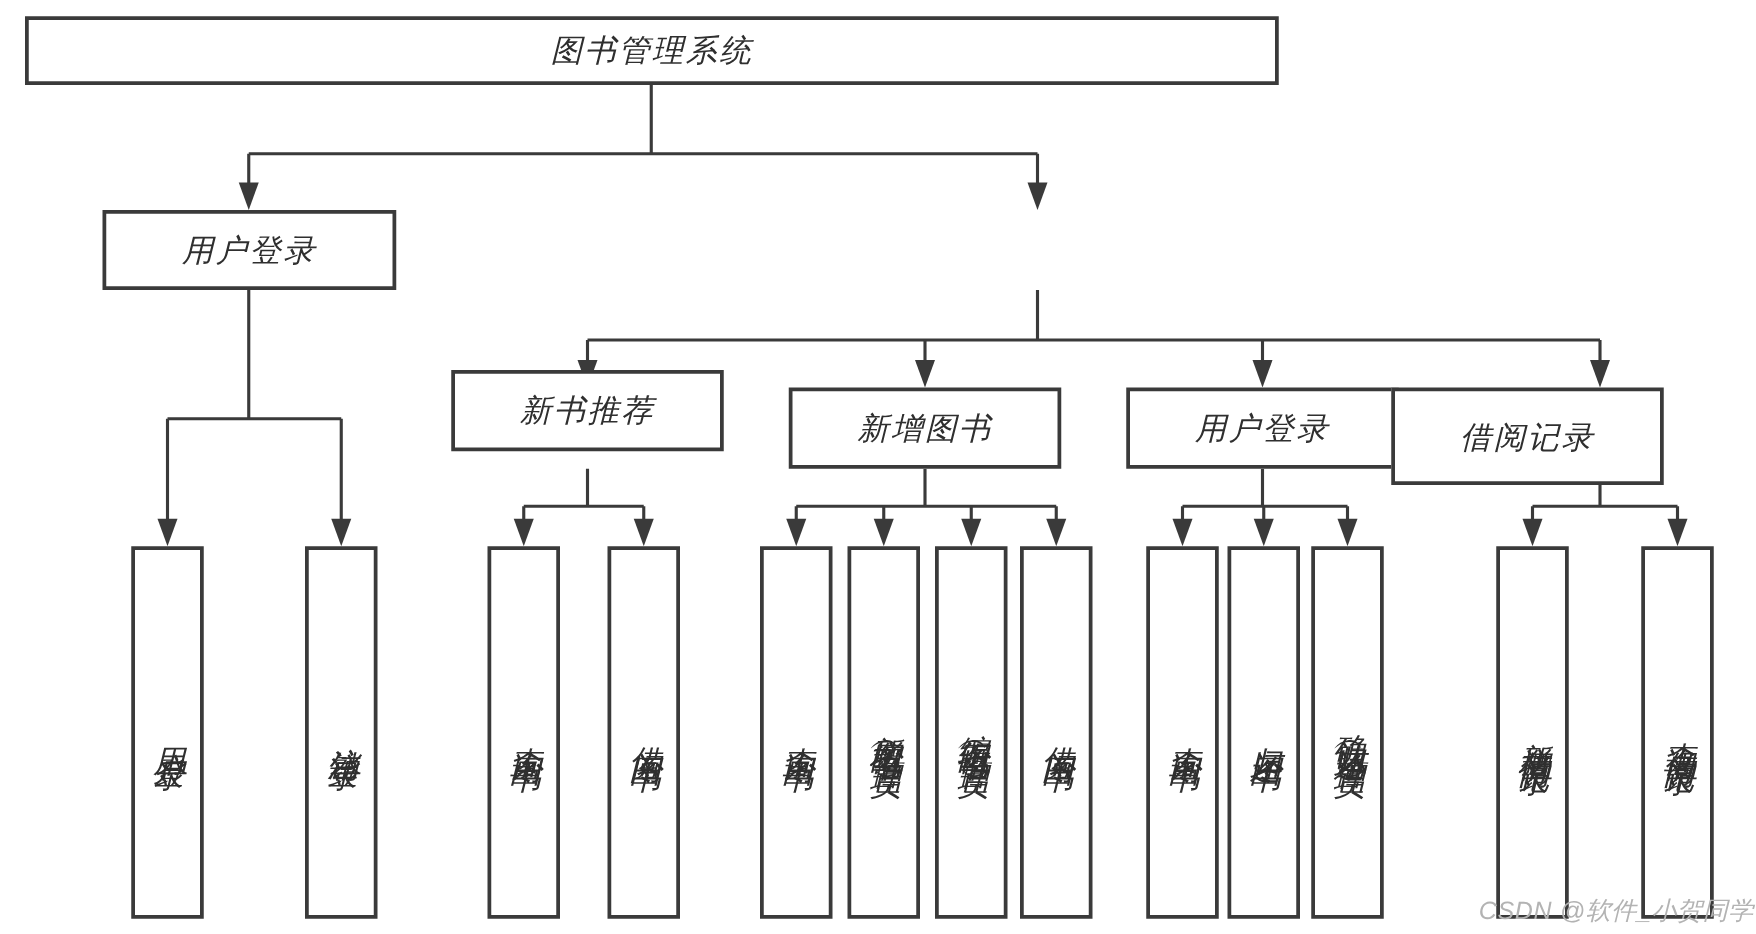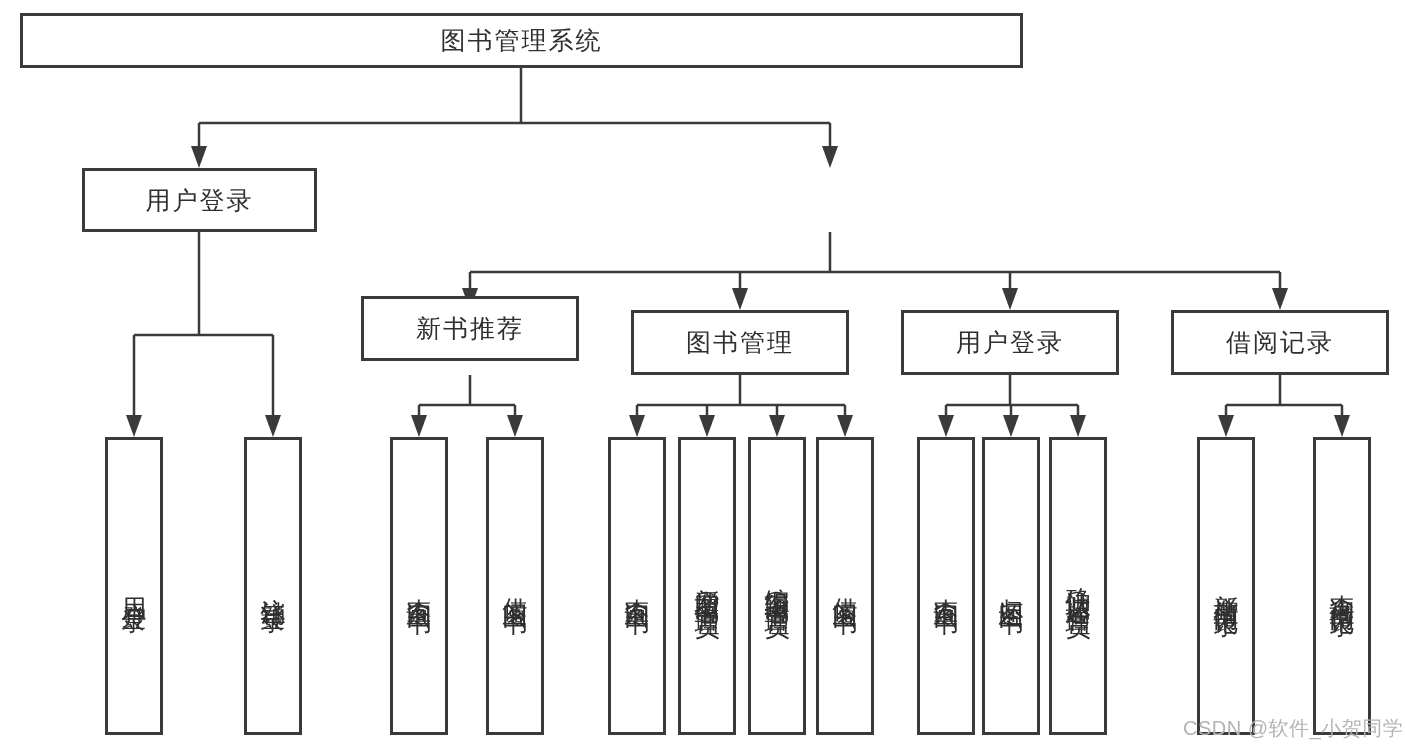--- a/index.html
+++ b/index.html
@@ -12,20 +12,21 @@
   html, body {
     width: 1405px; height: 747px;
     background: var(--bg);
     font-family: "Liberation Sans", sans-serif;
     overflow: hidden;
   }
   #canvas {
     position: relative;
     width: 1405px; height: 747px;
     background: var(--bg);
+    font-style: italic;
   }
   #connectors {
     position: absolute; left: 0; top: 0;
     width: 1405px; height: 747px;
   }
   #connectors path {
     stroke: var(--line);
     stroke-width: 2.5;
     fill: none;
   }
@@ -128,26 +129,26 @@
   </div>
 
   <div class="box" style="left:82px; top:168px; width:235px; height:64px;">
     <span>用户登录</span>
   </div>
 
   <div class="box" style="left:361px; top:296px; width:218px; height:65px;">
     <span>新书推荐</span>
   </div>
   <div class="box" style="left:631px; top:310px; width:218px; height:65px;">
-    <span>图书管理</span>
+    <span>新增图书</span>
   </div>
   <div class="box" style="left:901px; top:310px; width:218px; height:65px;">
     <span>用户登录</span>
   </div>
-  <div class="box" style="left:1171px; top:310px; width:218px; height:65px;">
+  <div class="box" style="left:1113px; top:310px; width:218px; height:78px;">
     <span>借阅记录</span>
   </div>
 
   <div class="box leaf" style="left:105px; top:437px; width:58px; height:298px;">
     <span class="vtext">用户登录</span>
   </div>
   <div class="box leaf" style="left:244px; top:437px; width:58px; height:298px;">
     <span class="vtext">注销登录</span>
   </div>
 

